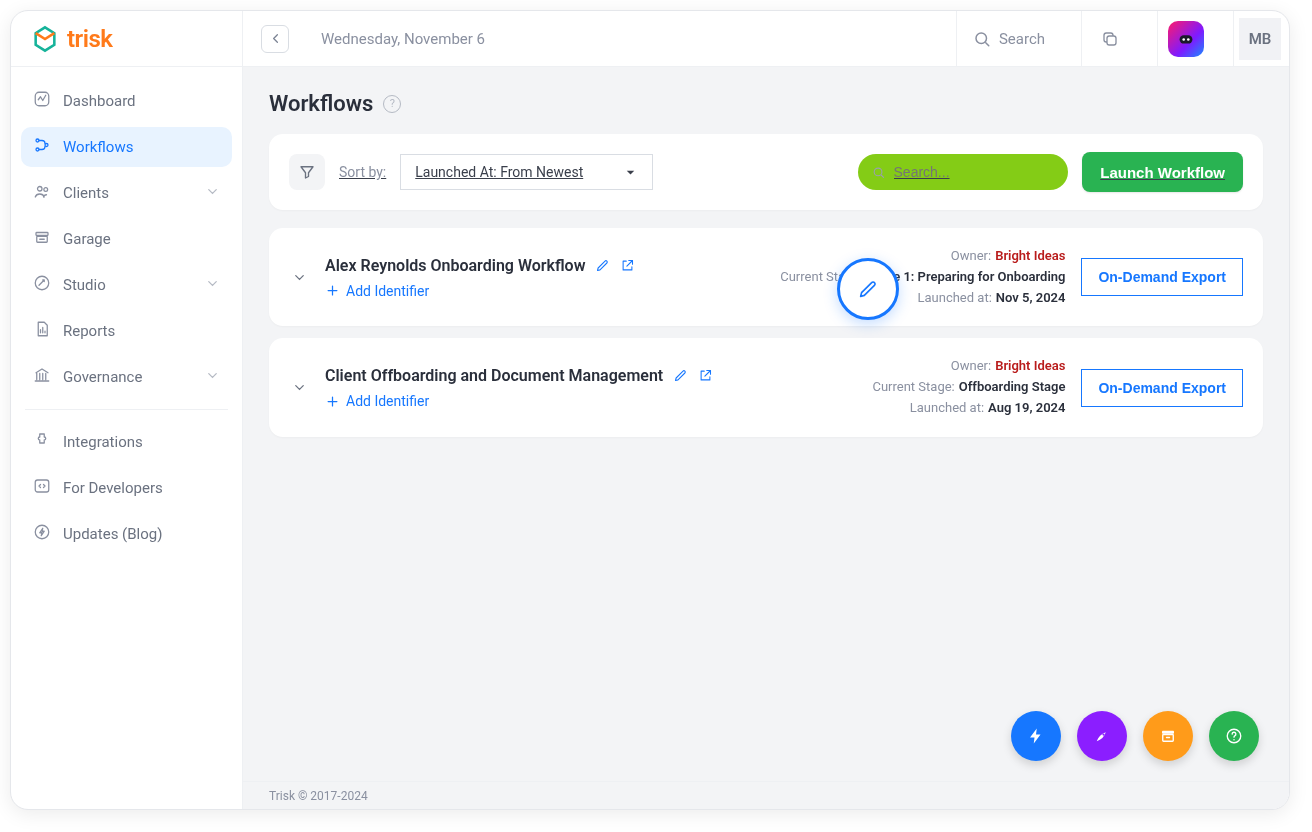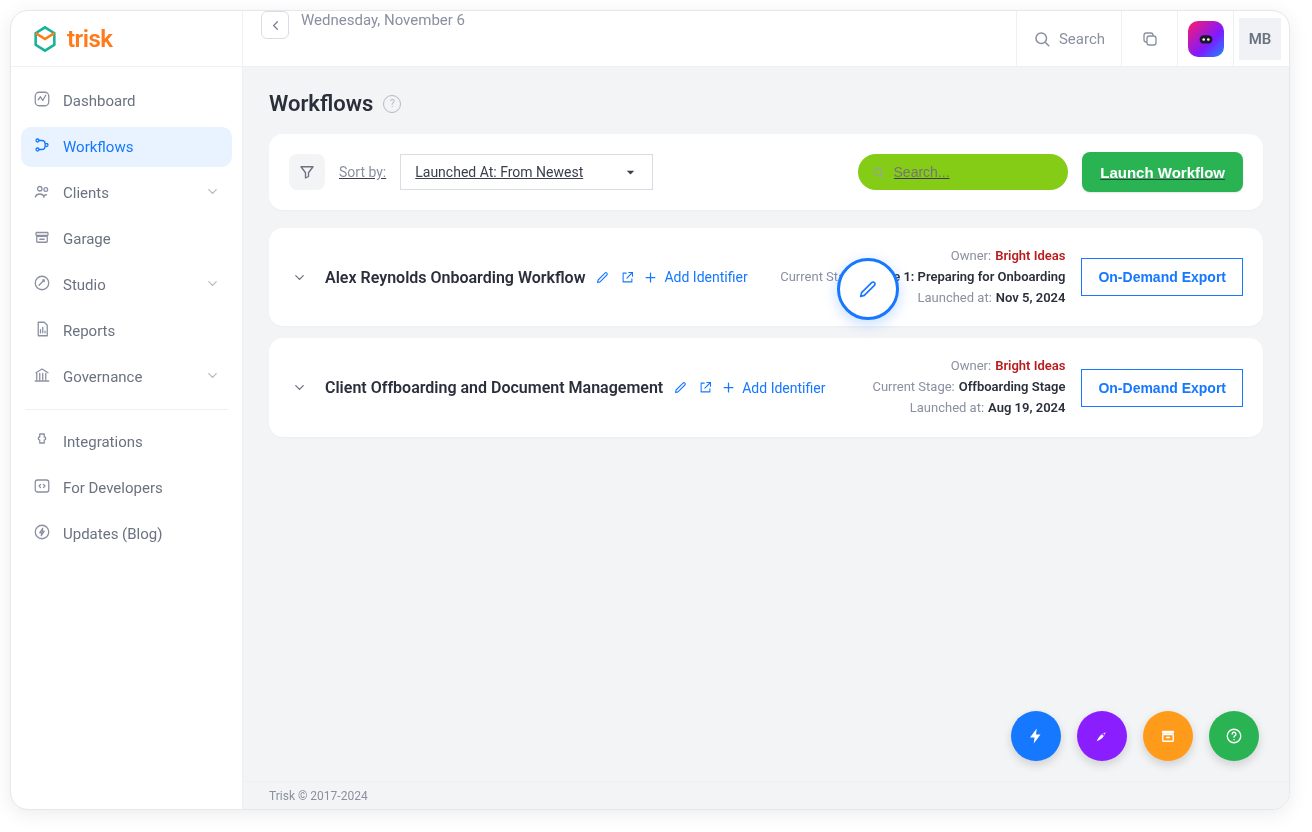--- a/index.html
+++ b/index.html
@@ -23,22 +23,23 @@
   grid-template-columns: 232px 1fr;
   grid-template-rows: 56px 1fr 28px;
   overflow: hidden;
   position: relative;
 }
 
 .header {
   grid-column: 2 / 3;
   grid-row: 1;
   display: flex;
-  align-items: flex-start;
+  align-items: center;
   border-bottom: 1px solid #eef0f3;
+  gap: 20px;
 }
 .header .back-btn {
   width: 28px; height: 28px;
   margin-left: 18px;
   border: 1px solid #d9dde3;
   border-radius: 6px;
   display:flex;align-items:center;justify-content:center;
   color:#7b8394;
   cursor:pointer;
 }
@@ -147,21 +148,21 @@
   height:40px;padding:0 18px;border-radius:8px;border:none;cursor:pointer;
   box-shadow:0 1px 2px rgba(0,0,0,0.1);
 }
 
 .workflow-card {
   background:#fff;border-radius:14px;padding:18px 20px;margin-bottom:12px;
   display:flex;align-items:center;gap:16px;
   box-shadow: 0 1px 2px rgba(0,0,0,0.03);
 }
 .expand-caret { color:#6b7280;cursor:pointer;width:20px;display:flex;align-items:center;justify-content:center;}
-.wf-left { display:flex;flex-direction:row;gap:8px; flex:0 0 auto;}
+.wf-left { display:flex;flex-direction:column;gap:8px; flex:0 0 auto;}
 .wf-title-row { display:flex;align-items:center;gap:10px;}
 .wf-title { font-size:16px;font-weight:600;color:#2a2f3b; }
 .wf-icon-btn { color:#1677ff;cursor:pointer;display:flex;}
 .add-identifier { display:flex;align-items:center;gap:6px;color:#1677ff;font-size:14px;cursor:pointer;}
 .wf-spacer{flex:1;}
 .wf-meta { text-align:right;font-size:13px;line-height:1.6;}
 .wf-meta .label{ color:#8a90a0; margin-right:4px;}
 .wf-meta .val{ color:#2a2f3b; font-weight:600;}
 .wf-meta .link{ color:#b91c1c; font-weight:600; cursor:pointer;}
 .export-btn {

